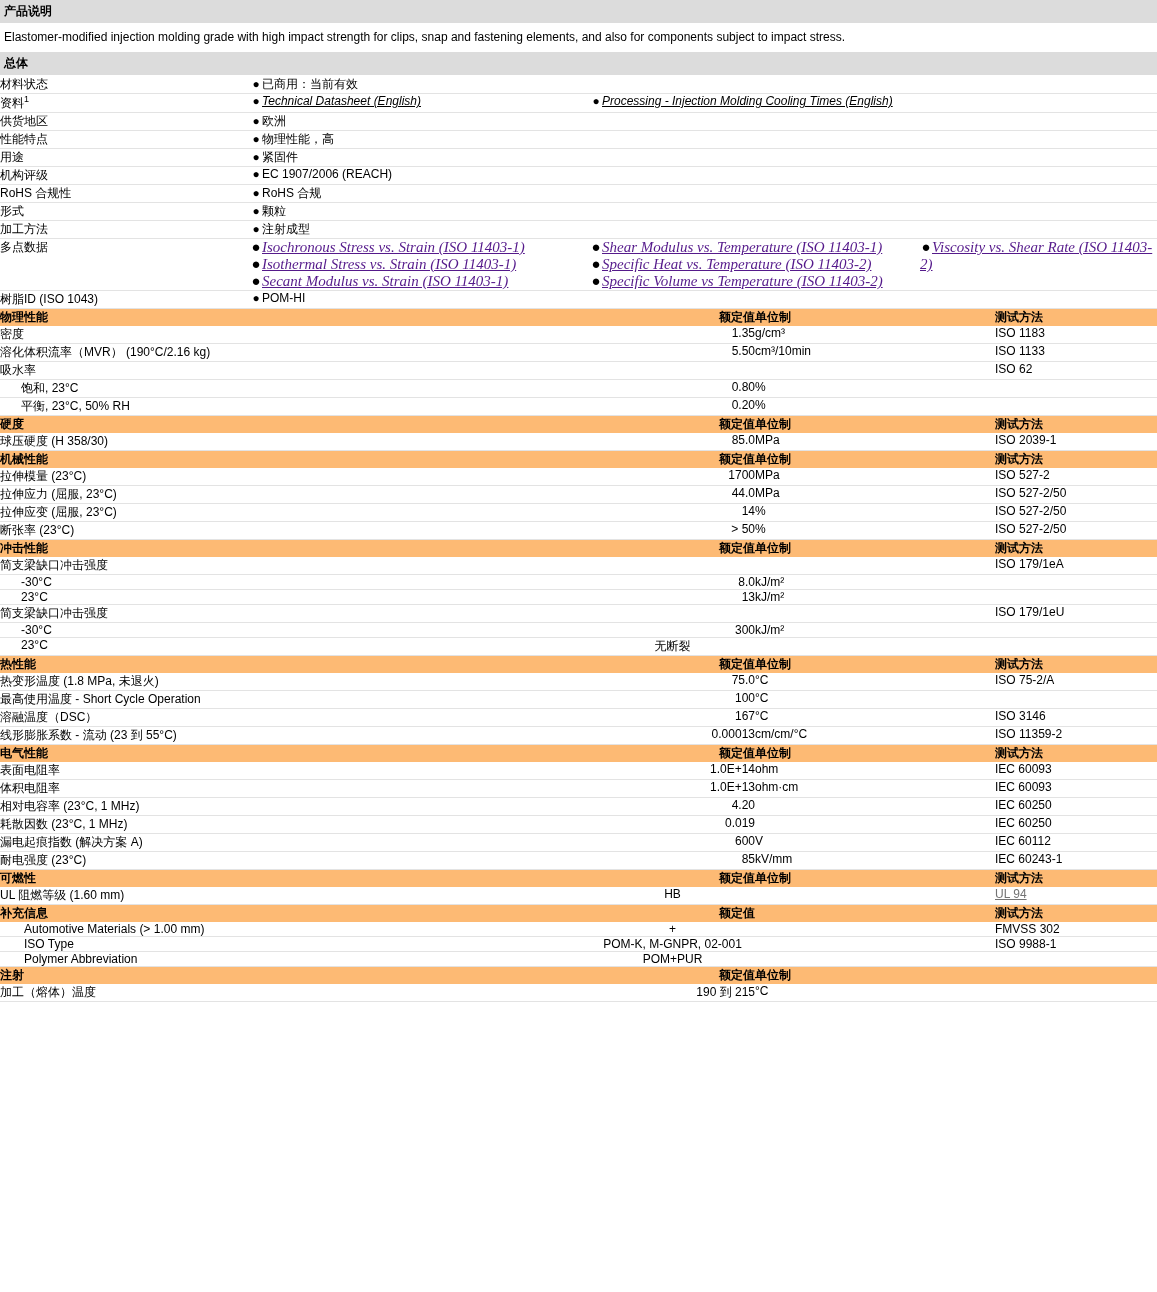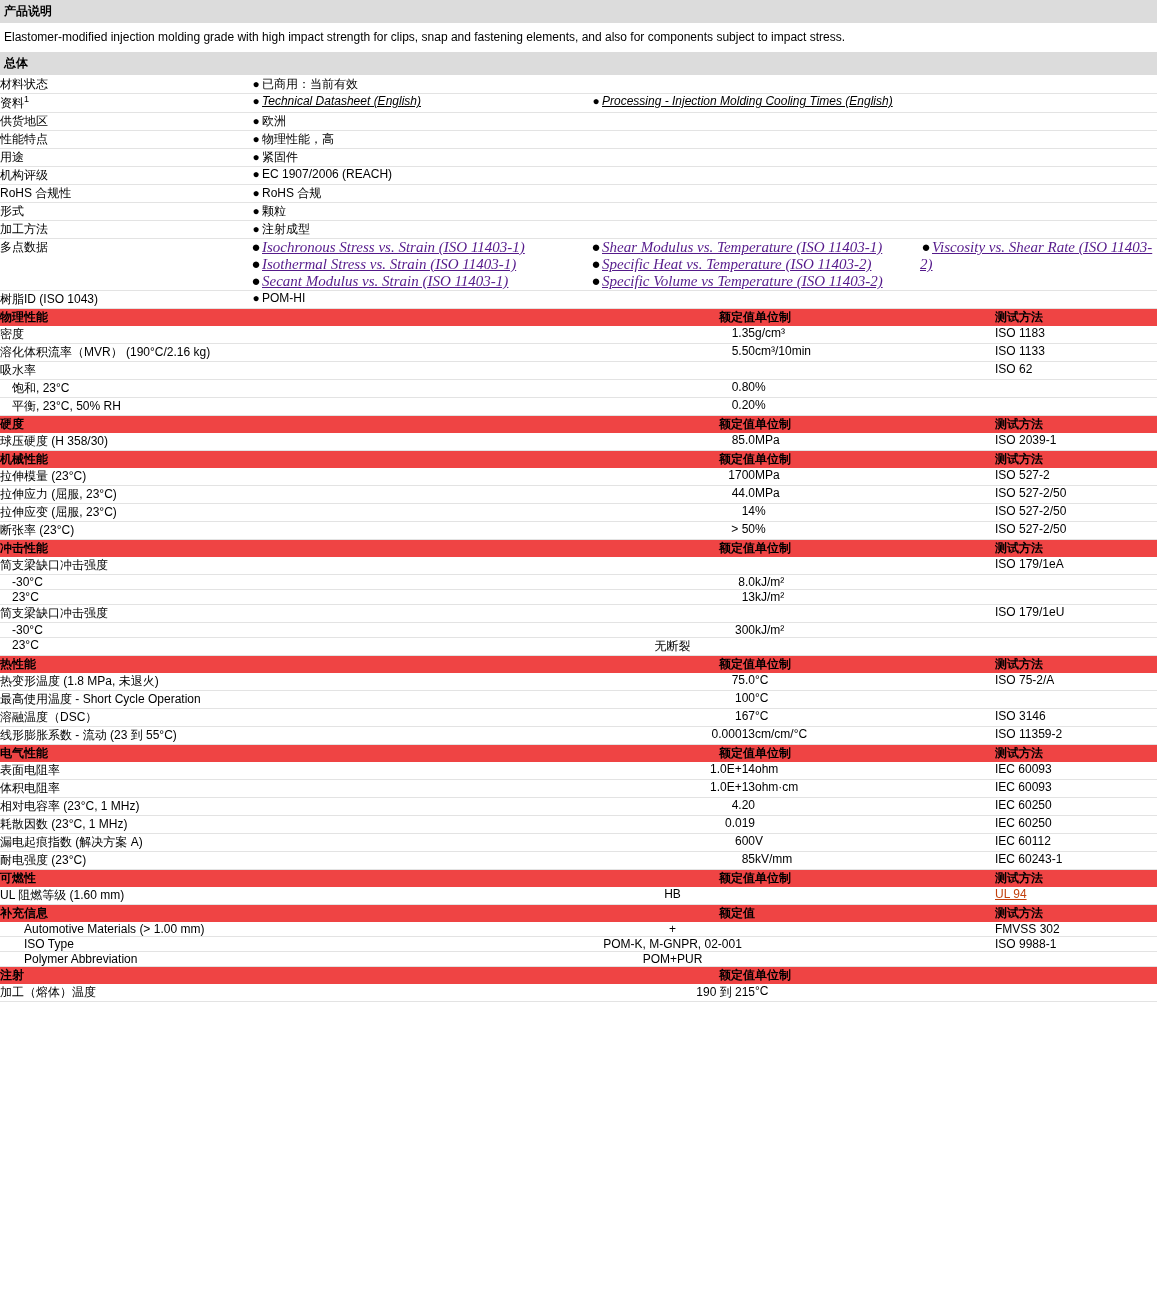--- a/index.html
+++ b/index.html
@@ -23,35 +23,35 @@
     padding: 0;
   }
   .sec-head {
     background: #dcdcdc;
     font-weight: bold;
     font-size: 12px;
     padding: 3px 20px 3px 4px;
     border-bottom: 1px solid #ffffff;
   }
   .sec-head-row td {
-    background: #ef4444;
+    background: #fdba74;
     font-weight: bold;
     padding: 3px 4px 3px 4px;
   }
   .desc-text {
     padding: 6px 4px 8px 4px;
     font-size: 12px;
   }
   .lbl {
     padding: 3px 4px 3px 8px;
     font-size: 12px;
     white-space: nowrap;
   }
   .lbl.indent {
-    padding-left: 12px;
+    padding-left: 21px;
   }
   .lbl.indent2 {
     padding-left: 24px;
   }
   .val {
     padding: 3px 4px 3px 0px;
     font-size: 12px;
   }
   .bullet-cell {
     padding: 3px 0 3px 0;
@@ -108,21 +108,21 @@
   .sup {
     font-size: 9px;
     vertical-align: super;
   }
   .mp-col {
     padding: 2px 6px 2px 0;
     font-size: 15px;
     font-family: Liberation Serif, serif;
   }
   .ul94 {
-    color: #c2410c;
+    color: #737373;
     text-decoration: underline;
     cursor: pointer;
     text-align: center;
   }
   .center-na {
     text-align: center;
   }
 </style>
 </head>
 <body>

